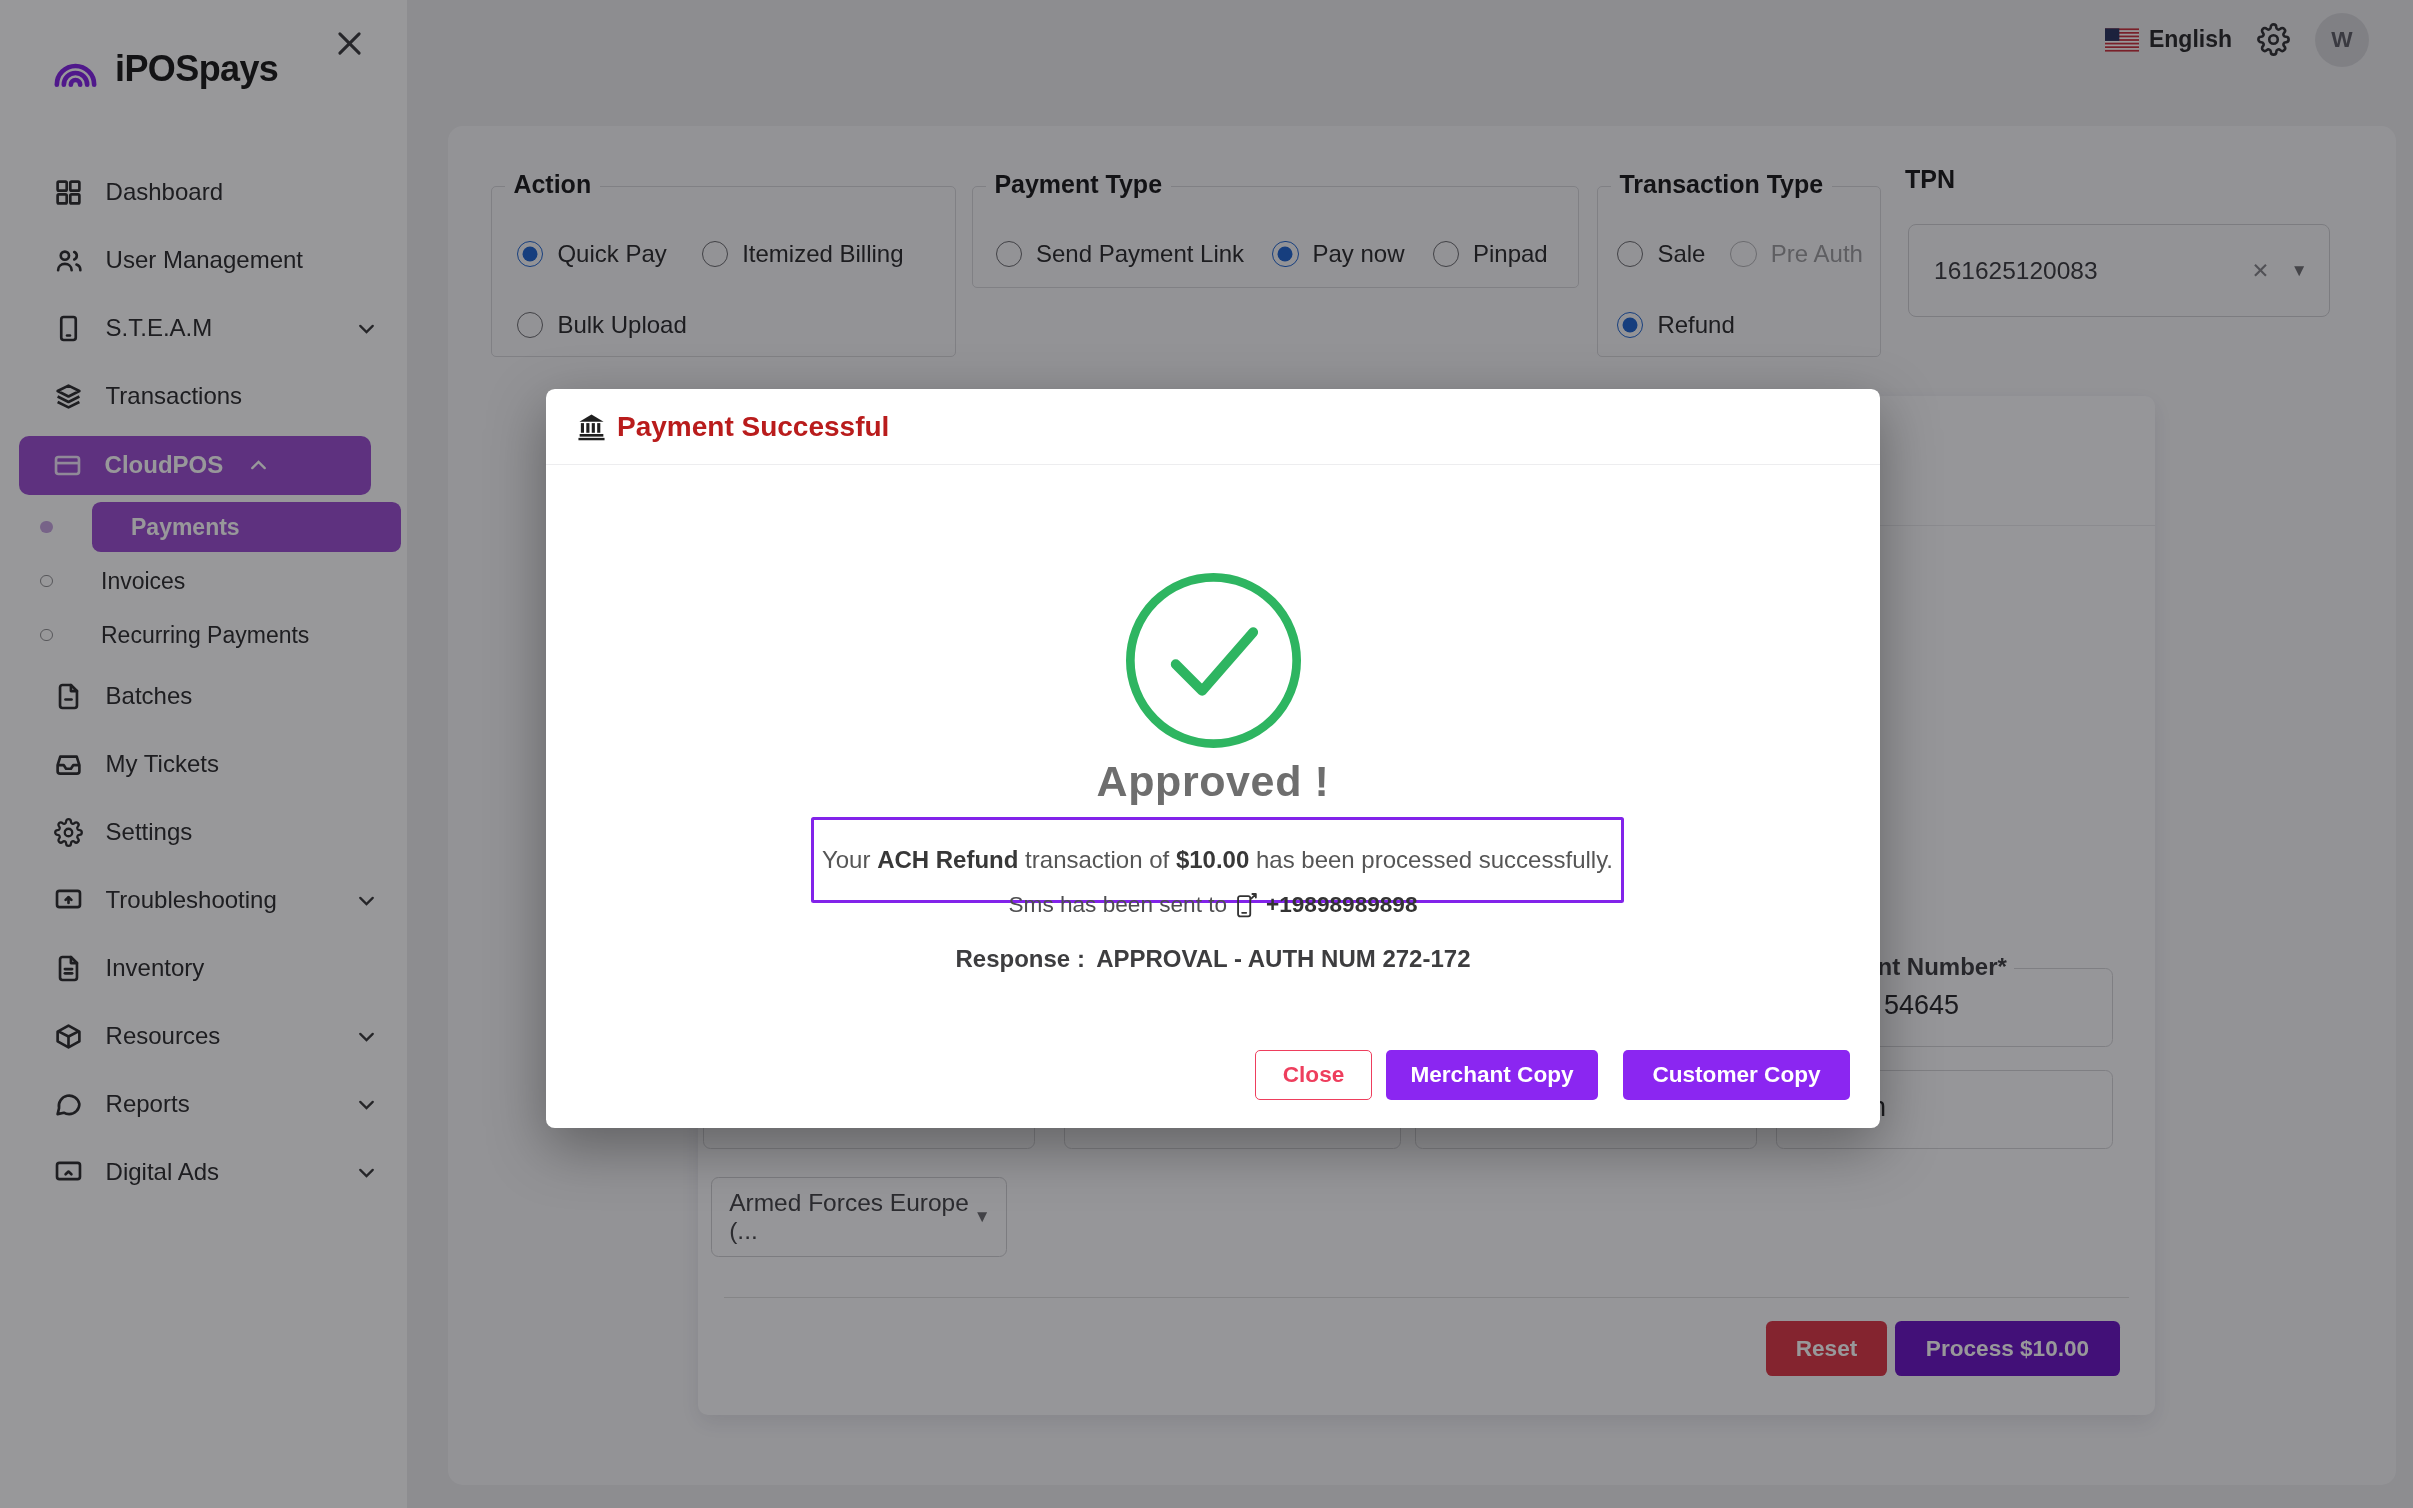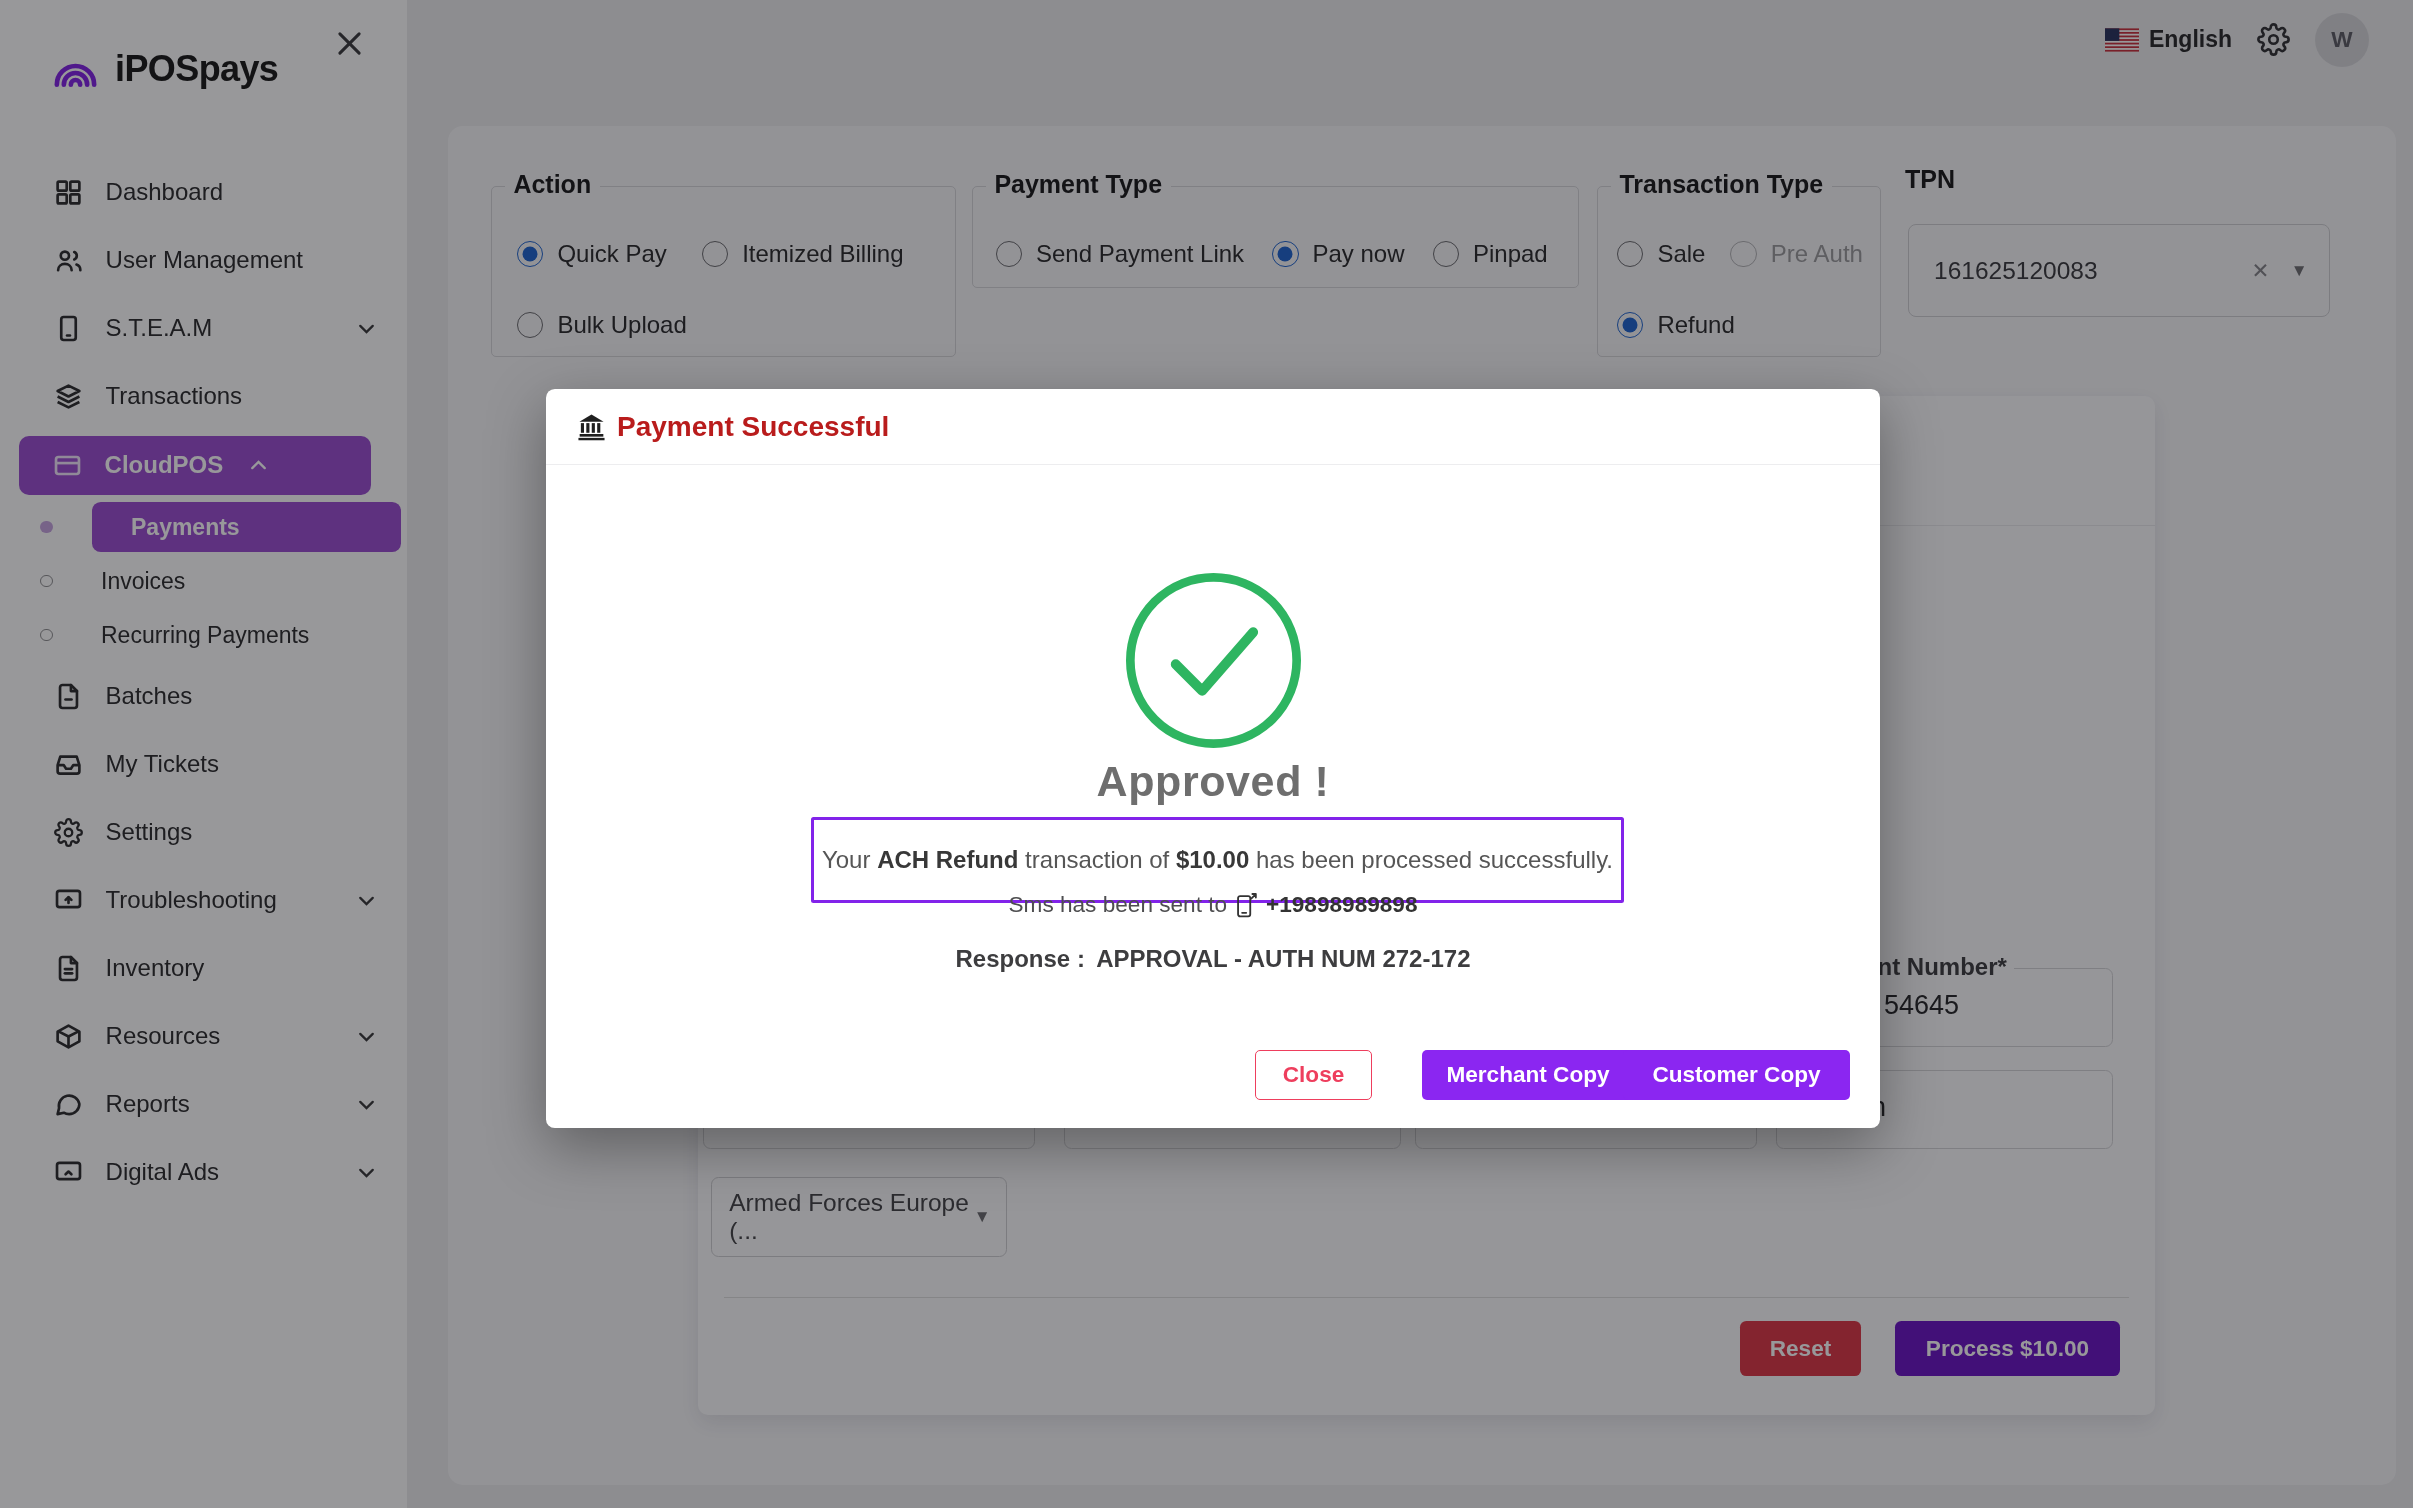--- a/index.html
+++ b/index.html
@@ -391,21 +391,21 @@
     </div>
 
     <div class="selectbox" style="position:absolute;left:12.6px;top:781px;width:296px;height:80px;padding:0 15px 0 17.6px;border-radius:7.5px;">
       <span class="sel-value" style="color:#454549;">Armed Forces Europe (...</span>
       <span style="margin-left:auto;font-size:17px;color:#6c6c70;">▼</span>
     </div>
 
 
     <div class="hr" style="left:26.4px;top:901px;width:1405px;"></div>
 
-    <div class="btn" style="position:absolute;left:1042px;top:925px;width:121px;height:55px;background:#dc3848;">
+    <div class="btn" style="position:absolute;left:1068px;top:925px;width:121px;height:55px;background:#dc3848;">
         <span>Reset</span>
       </div>
     <div class="btn" style="position:absolute;left:1197px;top:925px;width:225px;height:55px;background:#6b16c4;">
         <span>Process $10.00</span>
       </div>
   </div>
 </div>
 
 <div class="scrim"></div>
 
@@ -451,20 +451,20 @@
   </div>
 
   <div class="resp-line">
     <span>Response :</span>
     <span>APPROVAL - AUTH NUM 272-172</span>
   </div>
 
   <div class="mbtn close">
       <span>Close</span>
     </div>
-  <div class="mbtn purple" style="left:876px;width:212px;">
+  <div class="mbtn purple" style="left:840px;width:212px;">
       <span>Merchant Copy</span>
     </div>
   <div class="mbtn purple" style="left:1077px;width:227px;">
       <span>Customer Copy</span>
     </div>
 </div>
 
 
 </body></html>

